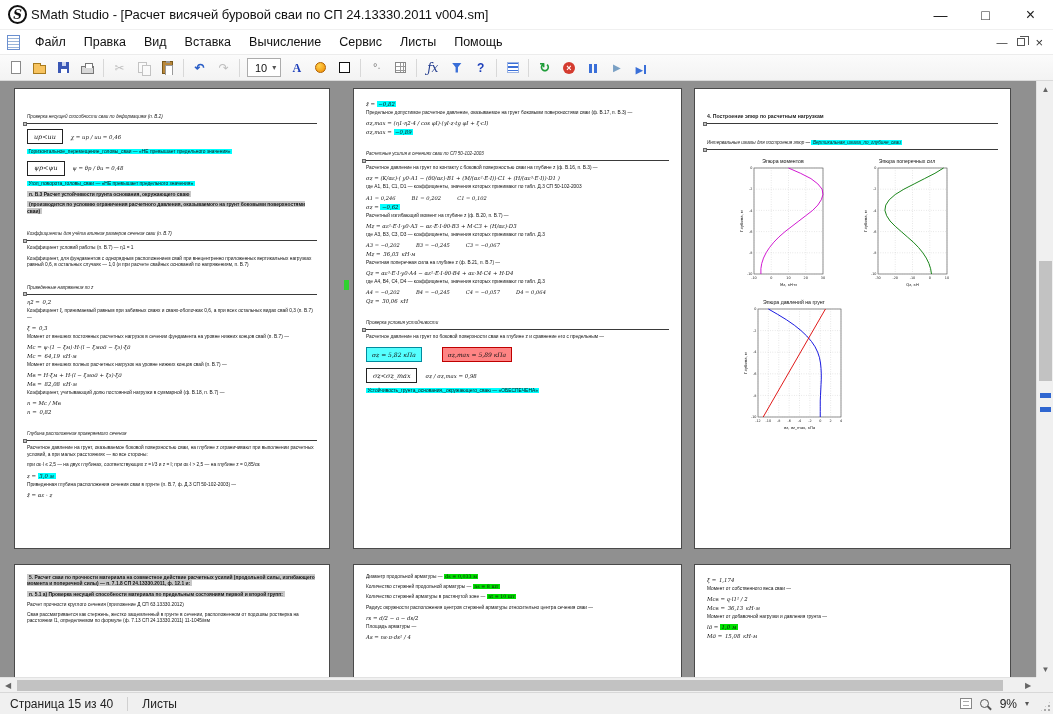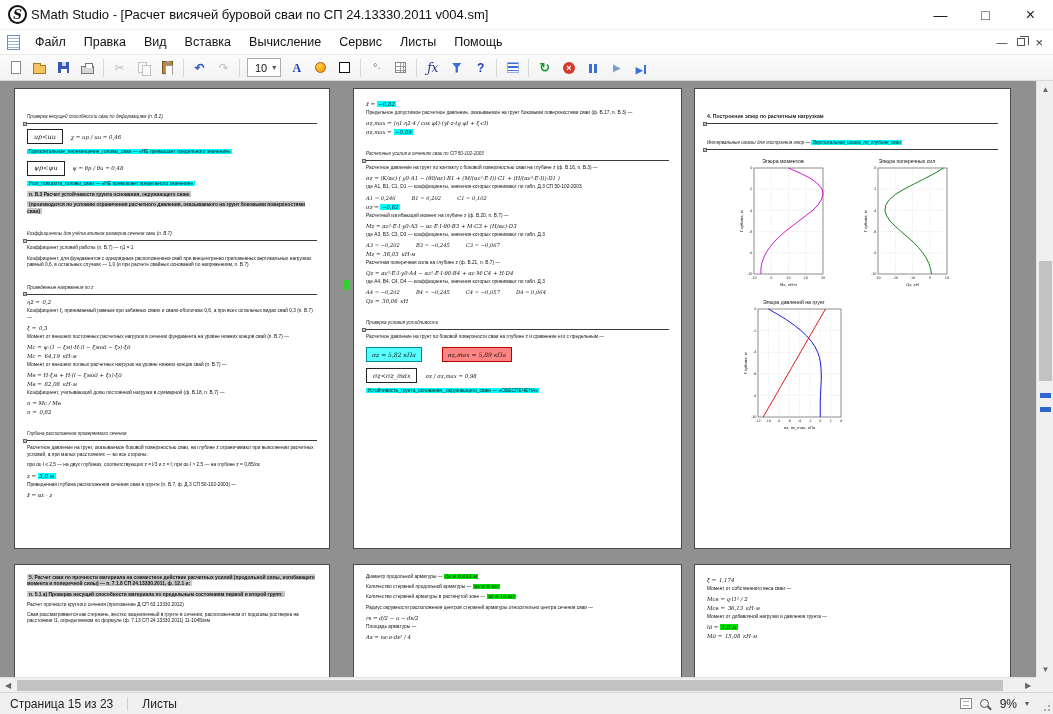--- a/index.html
+++ b/index.html
@@ -467,21 +467,21 @@
   <span class="varrow down">▼</span>
 </div>
 <div class="hscroll">
   <span class="harrow left">◀</span>
   <span class="hthumb"></span>
   <span class="harrow right">▶</span>
 </div>
 <div class="corner"></div>
 
 <div class="statusbar">
-  <span>Страница 15 из 23</span>
+  <span>Страница 15 из 40</span>
   <span class="sb-sep"></span>
   <span>Листы</span>
   <div class="sb-right">
     <span class="sb-icA"></span>
     <span class="sb-zoom"></span>
     <span>9%</span>
     <span class="sb-dd">▾</span>
   </div>
 </div>
 <span class="grip"></span>

